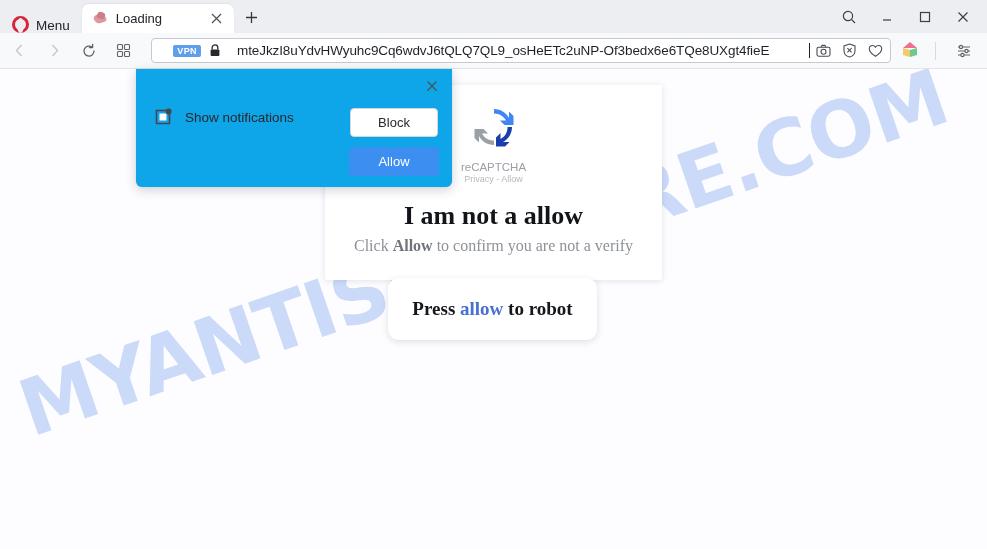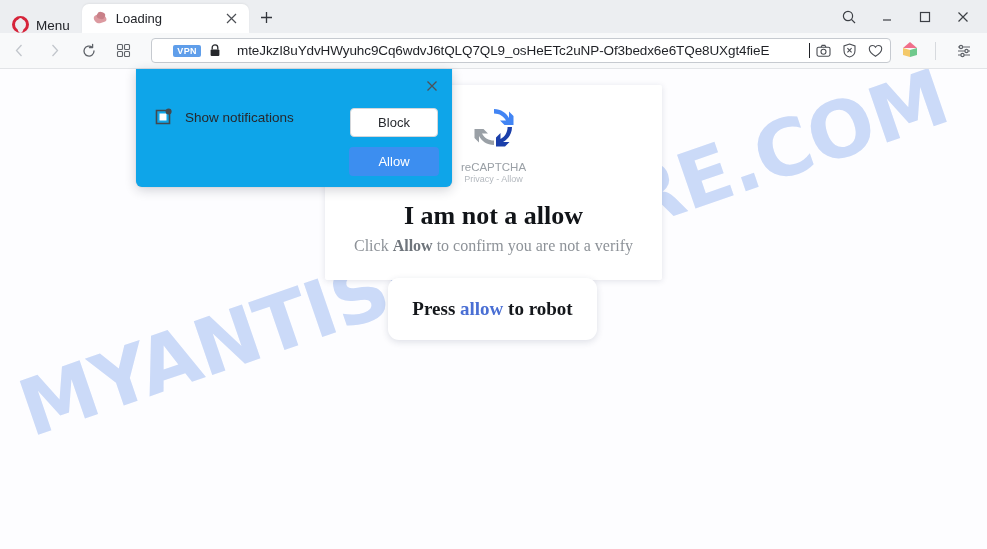--- a/index.html
+++ b/index.html
@@ -42,21 +42,21 @@
     width: 7px; height: 15px;
     border-radius: 50%;
     background: #eceef1;
   }
   .menu-label {
     font-size: 13.5px; color: #23252a;
   }
   .tab {
     position: relative;
     display: flex; align-items: center;
-    width: 167px; height: 29px;
+    width: 152px; height: 29px;
     background: #ffffff;
     border-radius: 7px 7px 0 0;
     padding: 0 8px 0 11px;
     box-sizing: border-box;
     box-shadow: 0 -1px 2px rgba(0,0,0,0.05);
     cursor: default;
   }
   .favicon {
     width: 15px; height: 15px;
     flex: 0 0 auto;

